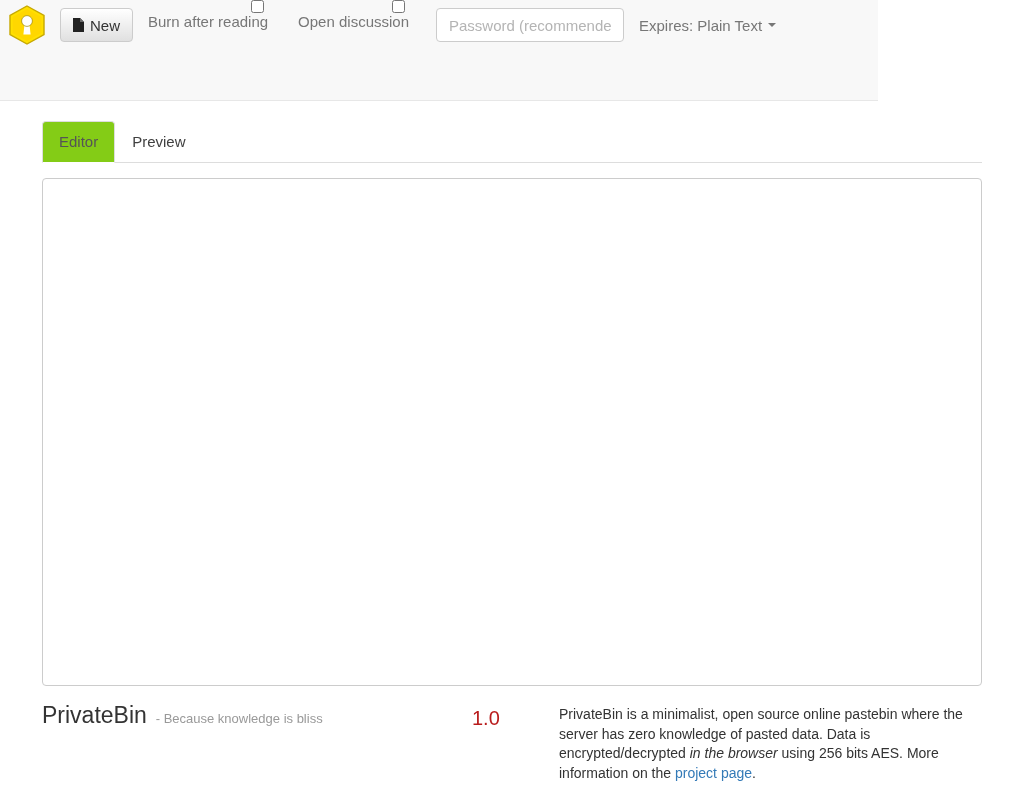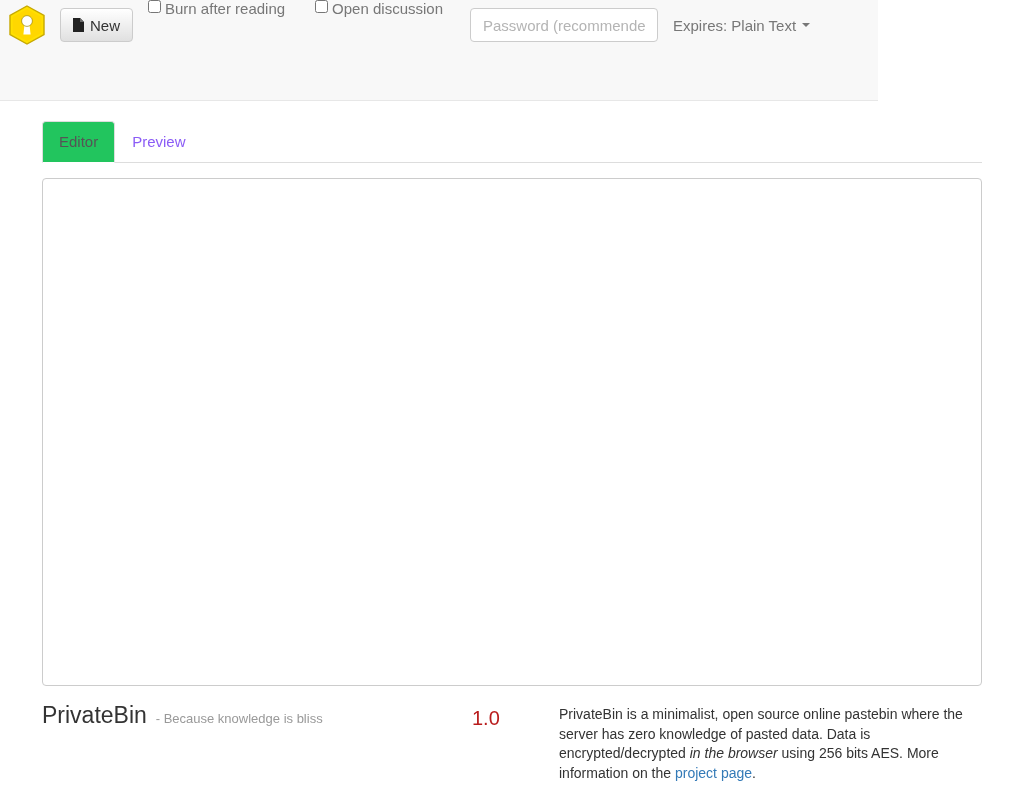--- a/index.html
+++ b/index.html
@@ -73,27 +73,28 @@
   .caret {
     display: inline-block;
     width: 0; height: 0;
     margin-left: 6px;
     border-left: 4px solid transparent;
     border-right: 4px solid transparent;
     border-top: 4px solid #777777;
   }
   .nav-check {
     display: inline-flex;
-    align-items: flex-start;
+    align-items: flex-end;
     height: 50px;
     padding: 0 15px;
     color: #777777;
     font-size: 15px;
     cursor: pointer;
     white-space: nowrap;
+    flex-direction: column;
   }
   .nav-check input[type=checkbox] {
     margin: 0 4px 0 0;
     width: 13px;
     height: 13px;
     cursor: pointer;
   }
   .pw-input {
     width: 188px;
     height: 34px;
@@ -153,26 +154,26 @@
     font-size: 15px;
     line-height: 20px;
     text-decoration: none;
     cursor: pointer;
     border: 1px solid transparent;
     border-radius: 4px 4px 0 0;
     margin-bottom: -1px;
   }
   .tab.active {
     color: #555555;
-    background: #22c55e;
+    background: #84cc16;
     border-color: #dddddd;
     border-bottom-color: #ffffff;
     cursor: default;
   }
-  .tab.inactive { color: #8b5cf6; }
+  .tab.inactive { color: #404040; }
 
   .editor-area {
     display: block;
     width: 940px;
     height: 508px;
     margin-top: 15px;
     padding: 8px 12px;
     border: 1px solid #cccccc;
     border-radius: 4px;
     background: #ffffff;

